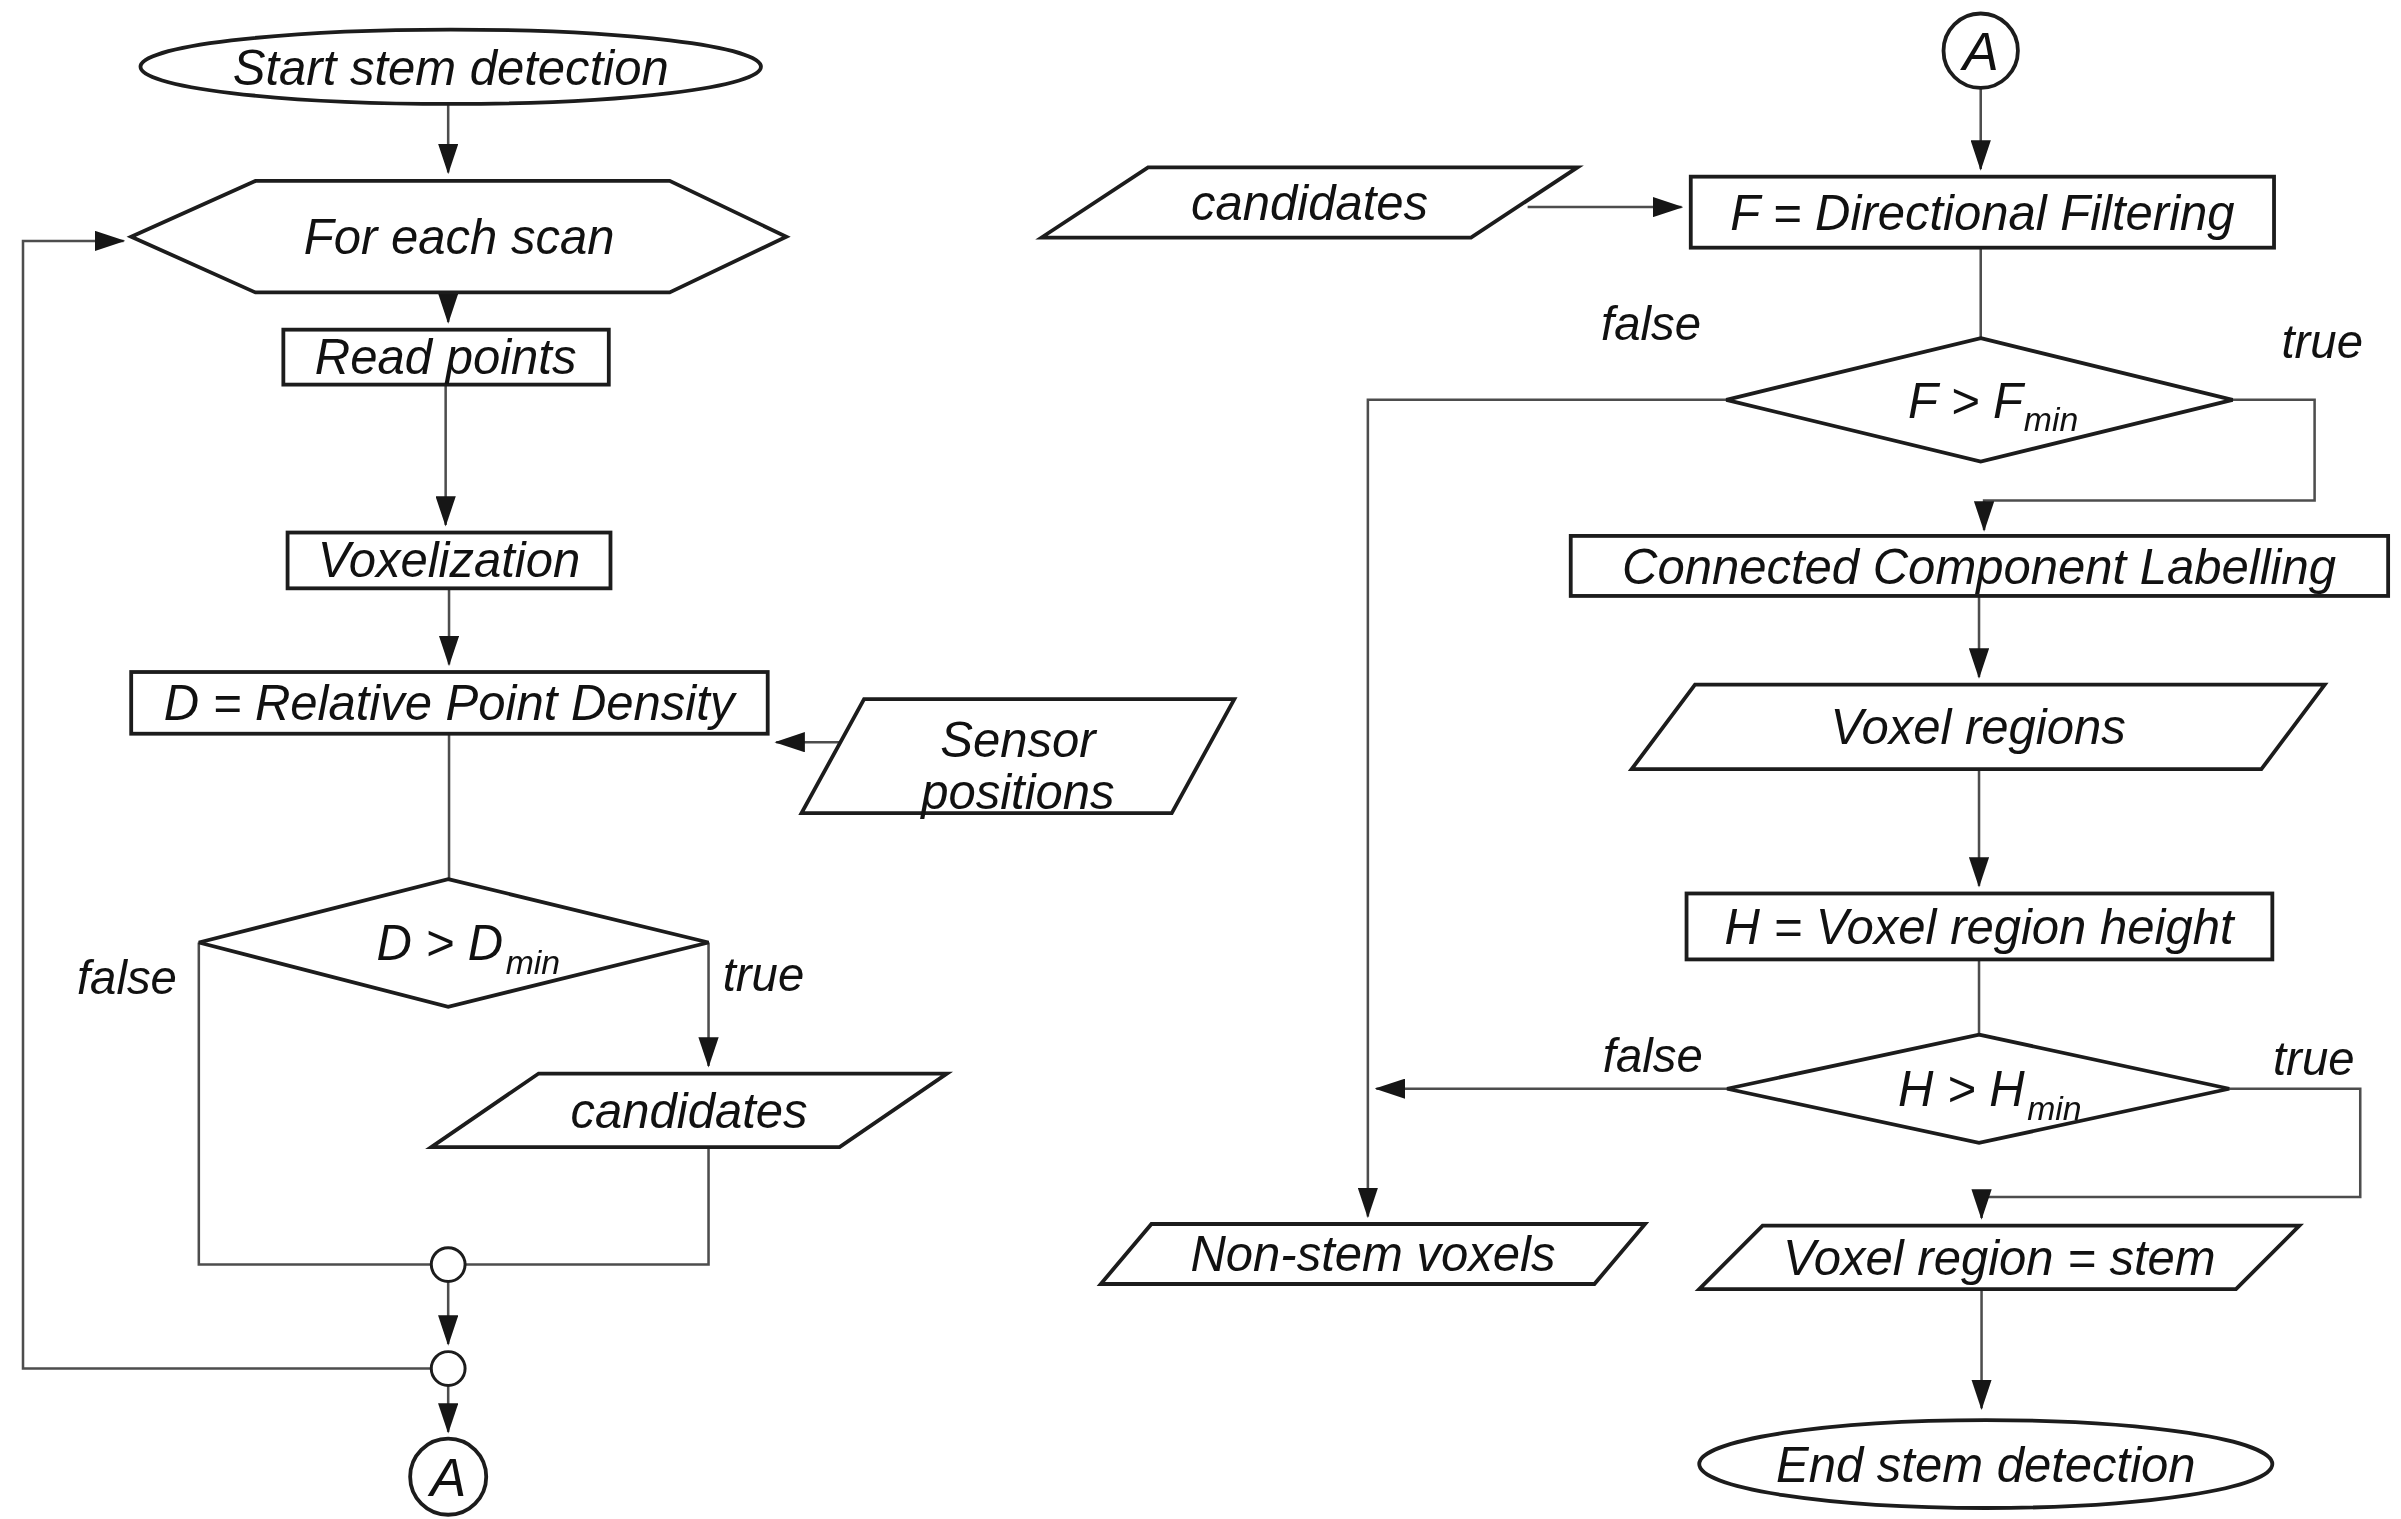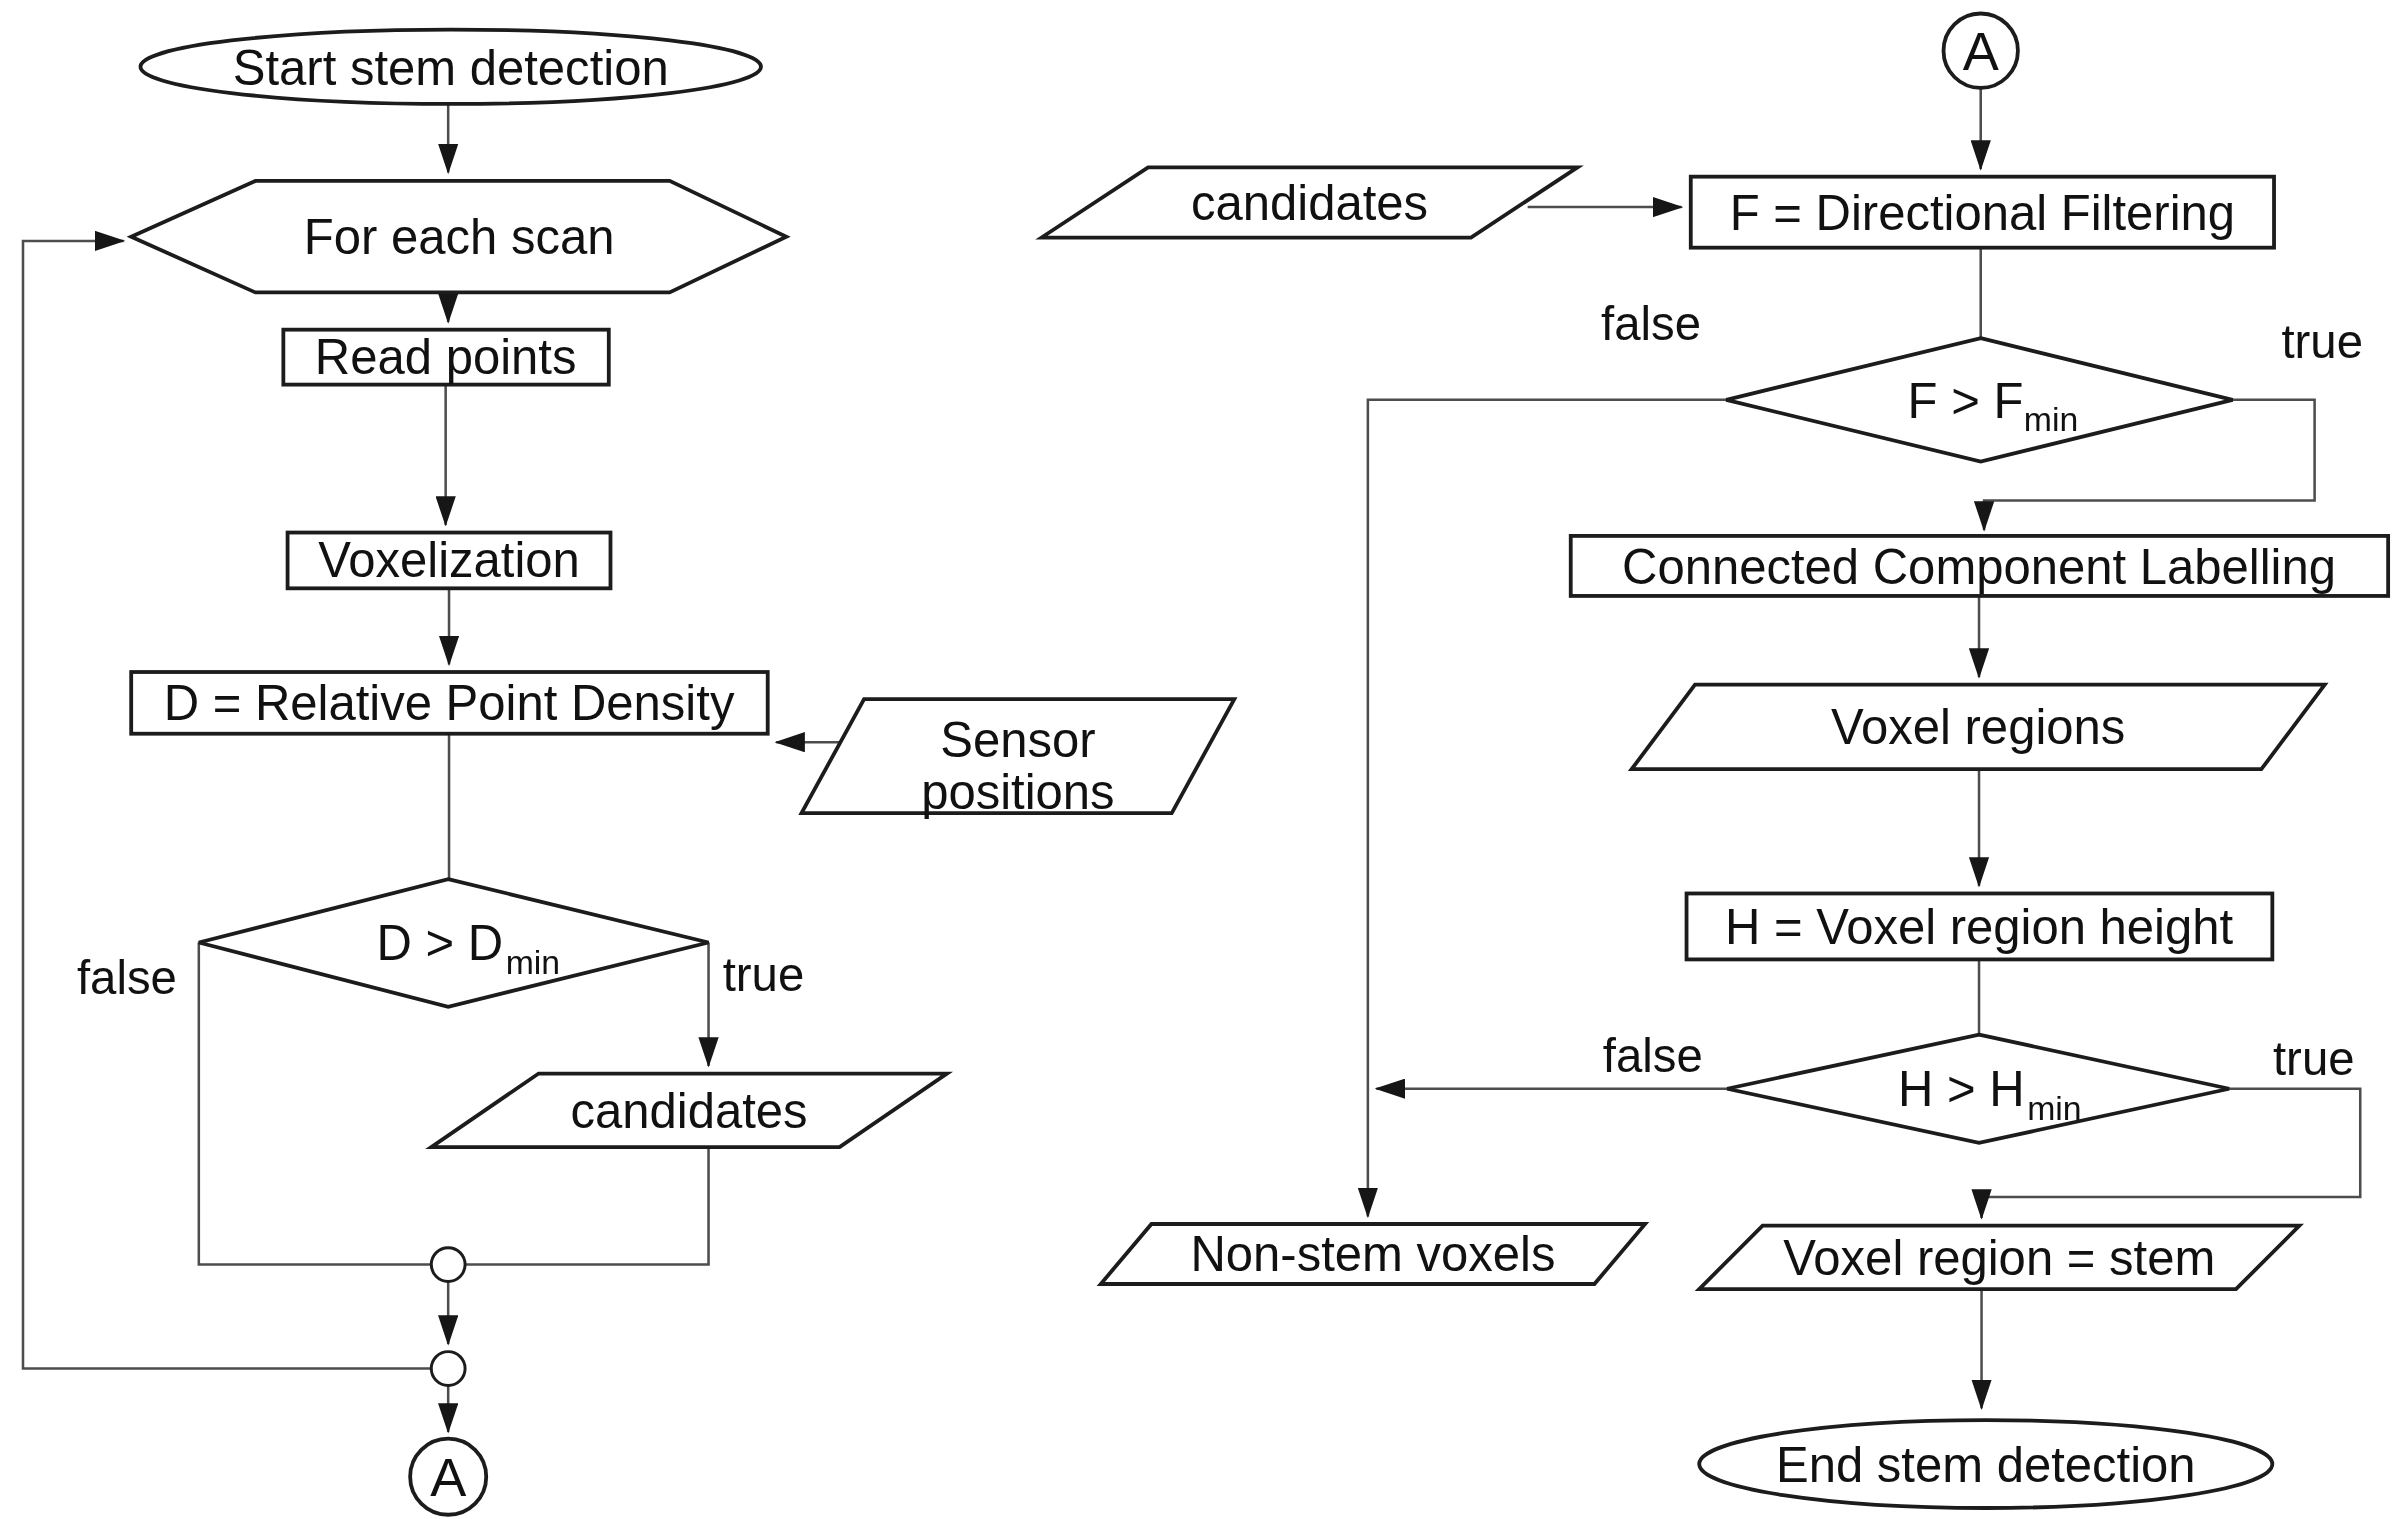--- a/index.html
+++ b/index.html
@@ -3,21 +3,21 @@
 <meta charset="utf-8">
 <style>
   :root{
     --background:#ffffff;
     --shape_stroke:#1c1c1c;
     --connector_stroke:#4d4d4d;
     --arrow_fill:#161616;
     --text:#111111;
   }
   html,body{margin:0;padding:0;background:var(--background);}
-  .stage{width:1999px;height:1519px;position:relative;background:var(--background);}
+  .stage{width:1999px;height:1519px;position:relative;background:var(--background);font-style:italic;}
   svg{display:block;}
   svg text{
     font-family:"Liberation Sans", sans-serif;
     fill:var(--text);
     font-size:58px;
   }
   .shape{fill:#ffffff;stroke:var(--shape_stroke);stroke-width:4.5px;}
   .connector-circle{fill:#ffffff;stroke:var(--shape_stroke);stroke-width:3.5px;}
   .edge{fill:none;stroke:var(--connector_stroke);stroke-width:3px;}
   .node-label{text-anchor:middle;}

